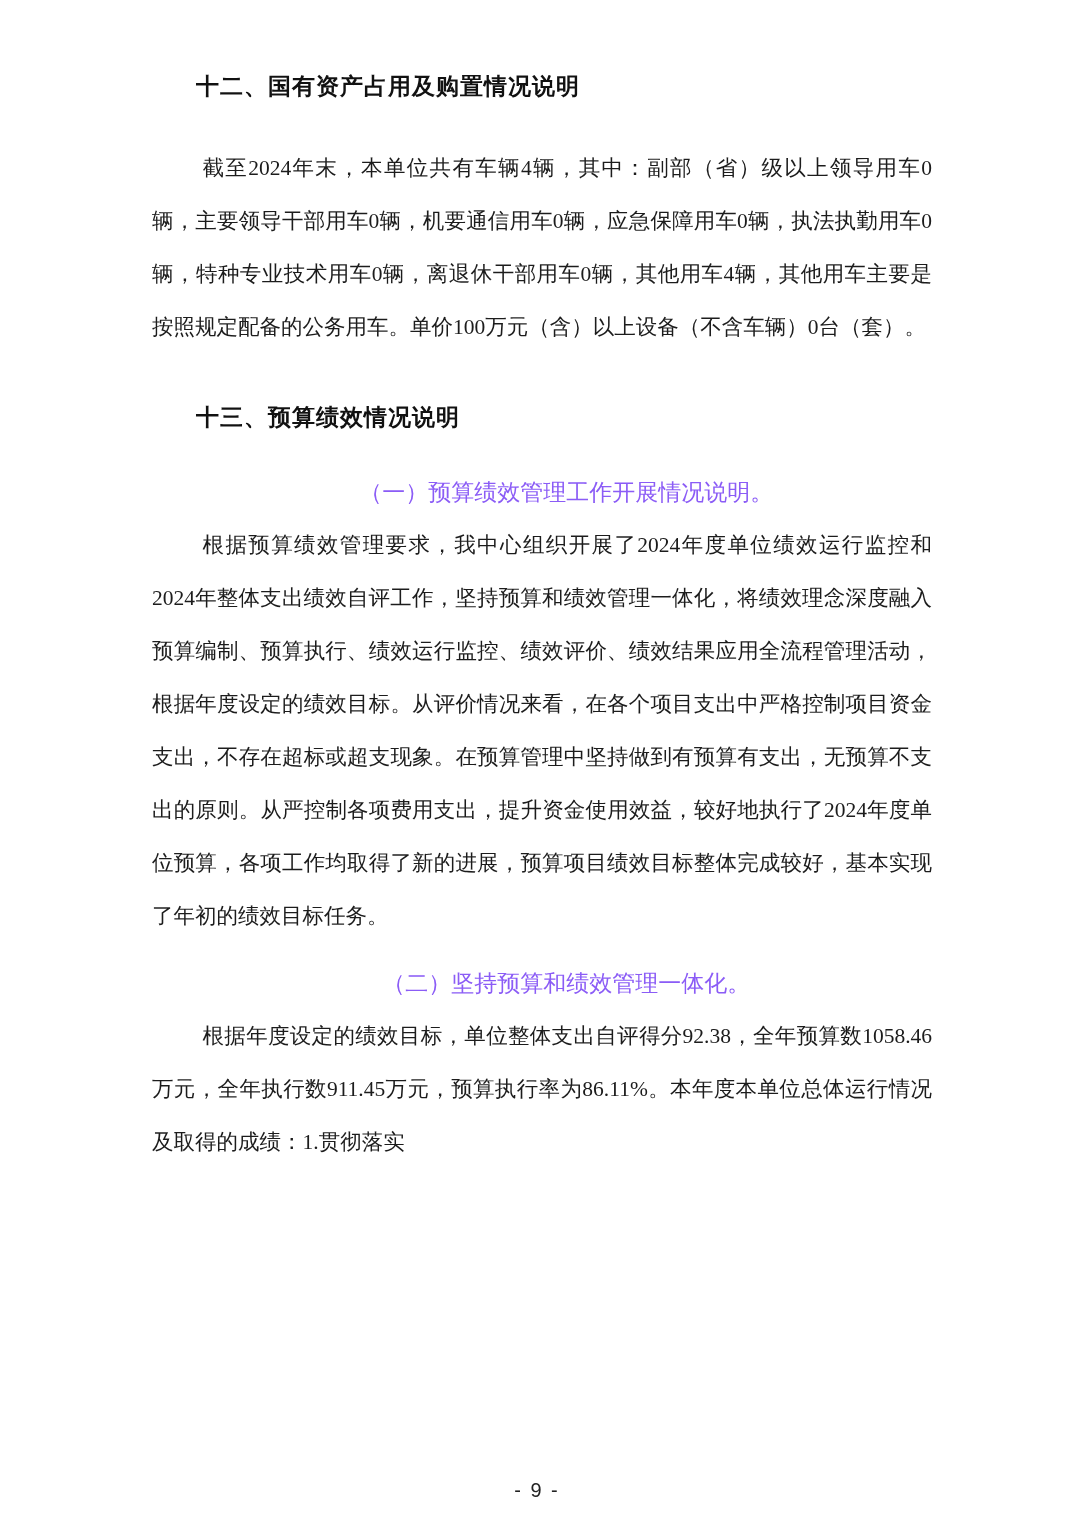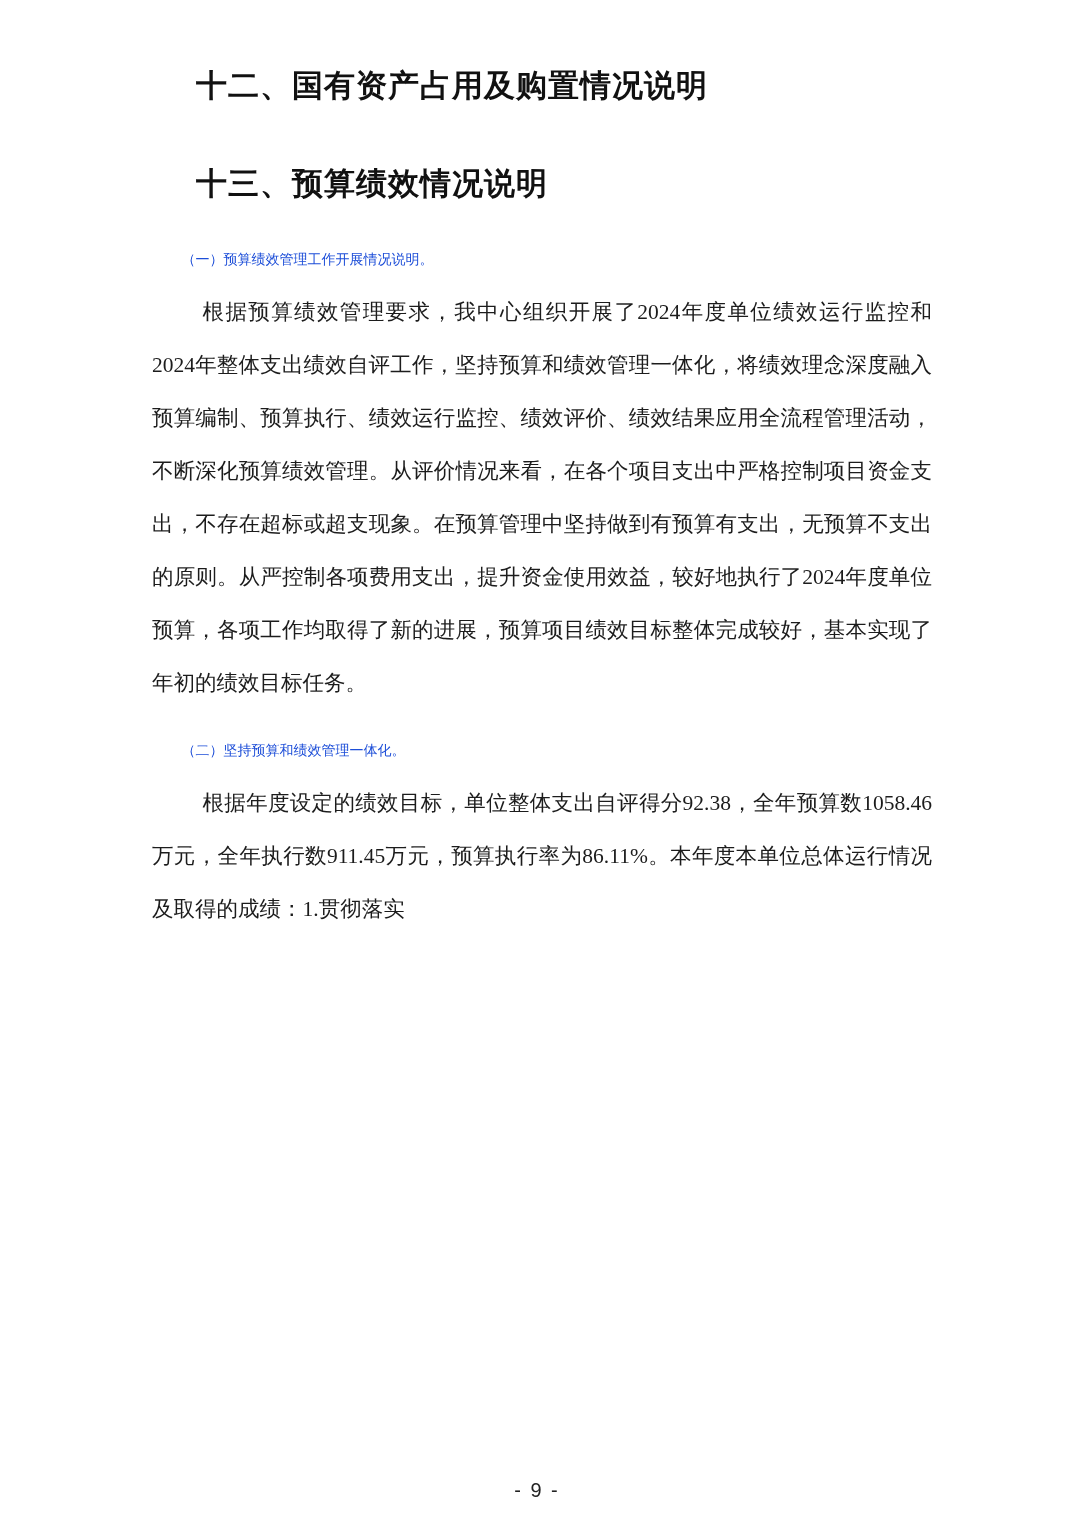--- a/index.html
+++ b/index.html
@@ -13,48 +13,48 @@
     height: 1520px;
     margin: 0 auto;
     background: #ffffff;
     box-sizing: border-box;
     padding: 0 142px 0 152px;
     overflow: hidden;
   }
   .heading {
     font-family: "Liberation Sans", sans-serif;
     font-weight: 700;
-    font-size: 31px;
+    font-size: 23px;
     line-height: 36px;
     letter-spacing: 1px;
     color: #111111;
     margin: 0;
     padding-left: 44px;
   }
   .heading-12 { margin-top: 68px; }
-  .heading-13 { margin-top: 62px; }
+  .heading-13 { margin-top: 45px; }
   .para {
     font-family: "Liberation Serif", "DejaVu Serif", serif;
     font-size: 21.5px;
     line-height: 53px;
     color: #1c1c1c;
     margin: 0;
     text-align: justify;
     text-justify: inter-ideograph;
     text-indent: 2.35em;
   }
   .para-first { margin-top: 38px; }
   .subheading {
     font-family: "Liberation Serif", "DejaVu Serif", serif;
-    font-size: 14px;
+    font-size: 23px;
     line-height: 53px;
-    color: #1d4ed8;
+    color: #8b5cf6;
     margin: 0;
     text-indent: 2.1em;
-    text-align: left;
+    text-align: center;
   }
   .subheading-1 { margin-top: 31px; }
   .subheading-2 { margin-top: 14px; }
   .page-footer {
     position: absolute;
     left: 0;
     right: 0;
     bottom: 18px;
     text-align: center;
     font-family: "Liberation Sans", sans-serif;
@@ -63,27 +63,28 @@
     color: #222222;
   }
 </style>
 </head>
 <body>
 
 <div class="page">
 
   <h2 class="heading heading-12">十二、国有资产占用及购置情况说明</h2>
 
+  <p class="para para-first">截至2024年末，本单位共有车辆4辆，其中：副部（省）级以上领导用车0辆，主要领导干部用车0辆，机要通信用车0辆，应急保障用车0辆，执法执勤用车0辆，特种专业技术用车0辆，离退休干部用车0辆，其他用车4辆，其他用车主要是按照规定配备的公务用车。单价100万元（含）以上设备（不含车辆）0台（套）。</p>
 
 
   <h2 class="heading heading-13">十三、预算绩效情况说明</h2>
 
   <p class="subheading subheading-1">（一）预算绩效管理工作开展情况说明。</p>
 
-  <p class="para">根据预算绩效管理要求，我中心组织开展了2024年度单位绩效运行监控和2024年整体支出绩效自评工作，坚持预算和绩效管理一体化，将绩效理念深度融入预算编制、预算执行、绩效运行监控、绩效评价、绩效结果应用全流程管理活动，不断深化预算绩效管理。从评价情况来看，在各个项目支出中严格控制项目资金支出，不存在超标或超支现象。在预算管理中坚持做到有预算有支出，无预算不支出的原则。从严控制各项费用支出，提升资金使用效益，较好地执行了2024年度单位预算，各项工作均取得了新的进展，预算项目绩效目标整体完成较好，基本实现了年初的绩效目标任务。</p>
+  <p class="para">根据预算绩效管理要求，我中心组织开展了2024年度单位绩效运行监控和2024年整体支出绩效自评工作，坚持预算和绩效管理一体化，将绩效理念深度融入预算编制、预算执行、绩效运行监控、绩效评价、绩效结果应用全流程管理活动，根据年度设定的绩效目标。从评价情况来看，在各个项目支出中严格控制项目资金支出，不存在超标或超支现象。在预算管理中坚持做到有预算有支出，无预算不支出的原则。从严控制各项费用支出，提升资金使用效益，较好地执行了2024年度单位预算，各项工作均取得了新的进展，预算项目绩效目标整体完成较好，基本实现了年初的绩效目标任务。</p>
 
   <p class="subheading subheading-2">（二）坚持预算和绩效管理一体化。</p>
 
   <p class="para">根据年度设定的绩效目标，单位整体支出自评得分92.38，全年预算数1058.46万元，全年执行数911.45万元，预算执行率为86.11%。本年度本单位总体运行情况及取得的成绩：1.贯彻落实</p>
 
   <div class="page-footer">- 9 -</div>
 
 </div>
 
 </body></html>

